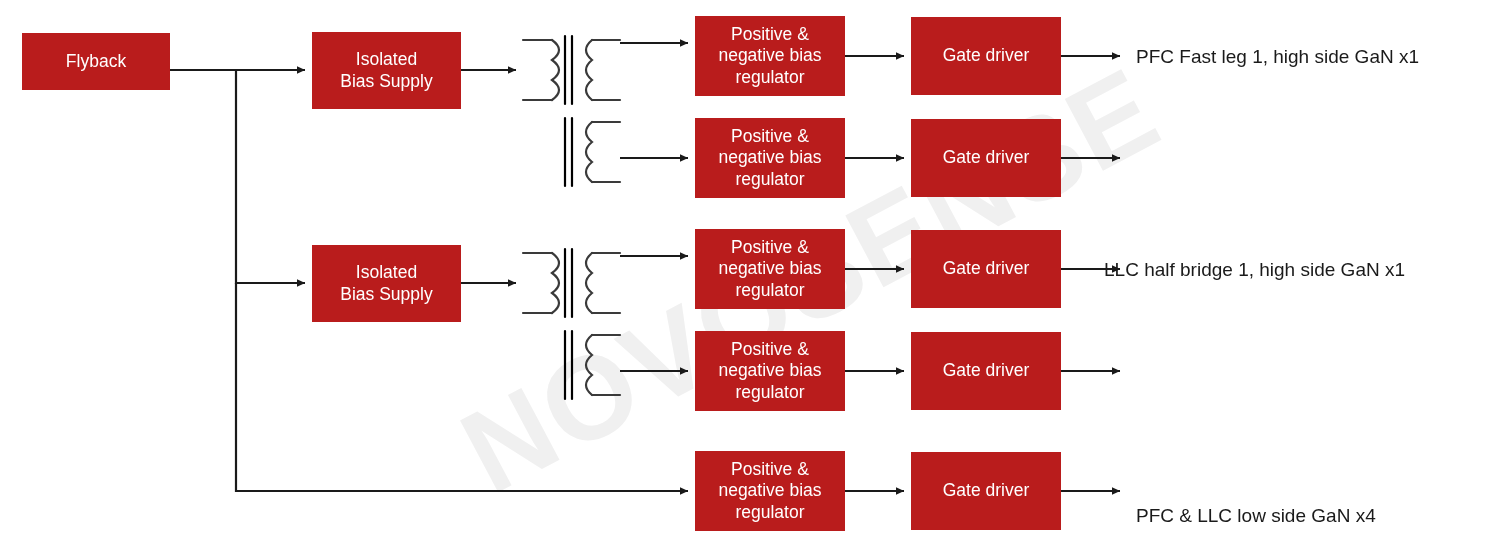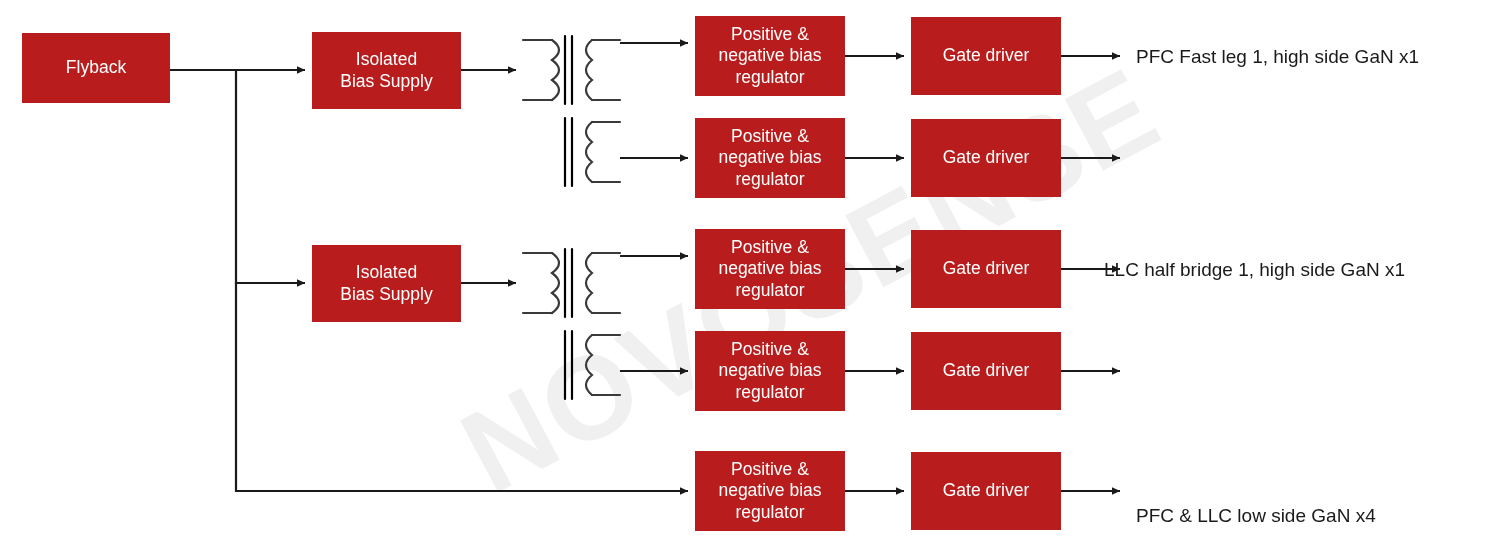--- a/index.html
+++ b/index.html
@@ -146,21 +146,21 @@
       <path d="M572,331 L572,399" stroke="#000000"></path>
       <path d="M620,253 L592,253"></path>
       <path d="M592,253 q-12,10 0,20 q-12,10 0,20 q-12,10 0,20"></path>
       <path d="M592,313 L620,313"></path>
       <path d="M620,335 L592,335"></path>
       <path d="M592,335 q-12,10 0,20 q-12,10 0,20 q-12,10 0,20"></path>
       <path d="M592,395 L620,395"></path>
     </g>
   </svg>
 
-  <div class="box" style="left:22px; top:33px; width:148px; height:70px;">
+  <div class="box" style="left:22px; top:33px; width:148px; height:57px;">
     <span class="txt">Flyback</span>
   </div>
 
   <div class="box" style="left:312px; top:32px; width:149px; height:77px;">
     <span class="txt">Isolated
 Bias Supply</span>
   </div>
   <div class="box" style="left:312px; top:245px; width:149px; height:77px;">
     <span class="txt">Isolated
 Bias Supply</span>

